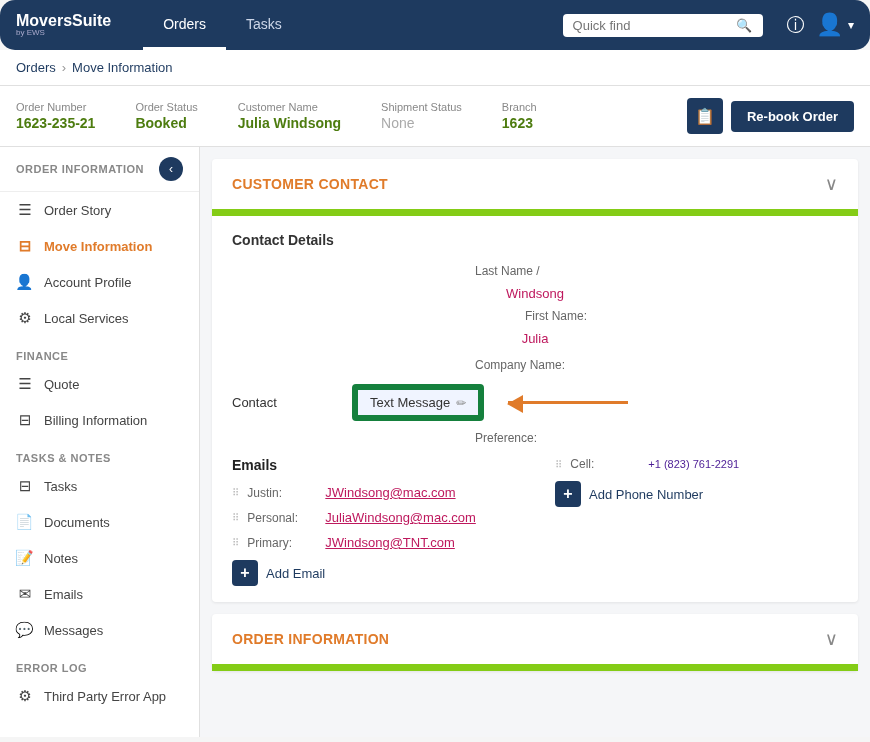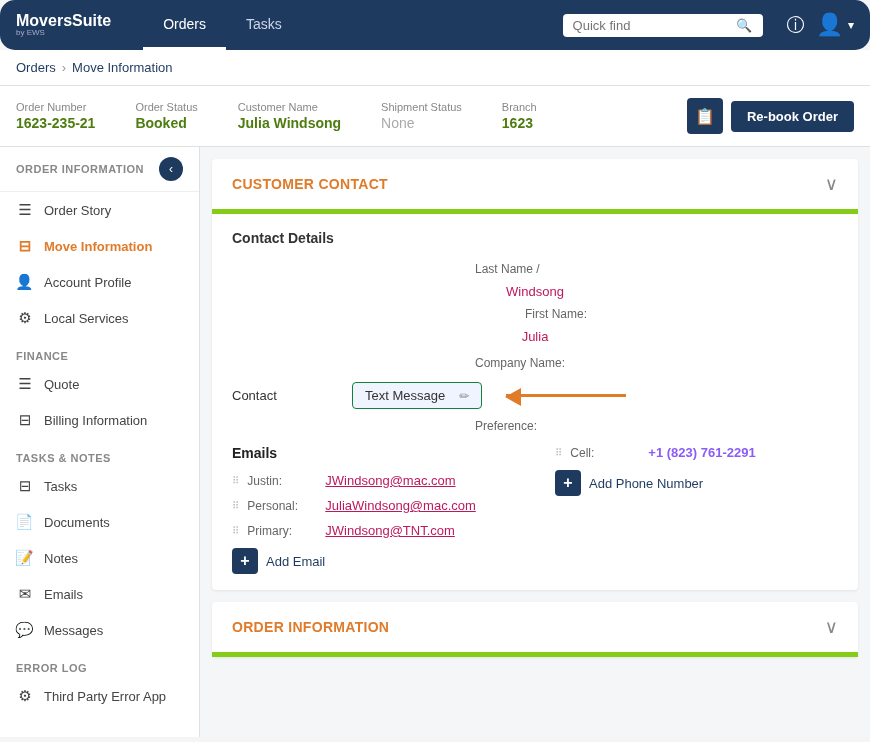--- a/index.html
+++ b/index.html
@@ -220,21 +220,21 @@
       background: white;
       margin: 12px;
       border-radius: 4px;
       box-shadow: 0 1px 3px rgba(0,0,0,0.08);
     }
     .section-header {
       display: flex;
       align-items: center;
       justify-content: space-between;
       padding: 14px 20px;
-      border-bottom: 5px solid #84cc16;
+      border-bottom: 7px solid #84cc16;
     }
     .section-title {
       font-size: 14px;
       font-weight: 700;
       color: #e07b2a;
       letter-spacing: 0.3px;
     }
     .section-collapse {
       color: #888;
       font-size: 18px;
@@ -289,28 +289,28 @@
       font-weight: 500;
       width: 120px;
     }
     .contact-input-area {
       display: flex;
       align-items: center;
       gap: 8px;
     }
     .contact-pill {
       background: #f0f4ff;
-      border: 1px solid #15803d;
+      border: 6px solid #15803d;
       border-radius: 4px;
       padding: 5px 12px;
       font-size: 13px;
       color: #333;
       display: flex;
       align-items: center;
-      gap: 14px;
+      gap: 6px;
     }
     .contact-pill .edit-icon {
       color: #888;
       font-size: 12px;
       cursor: pointer;
     }
 
     
     .two-col {
       display: flex;
@@ -341,23 +341,23 @@
       width: 70px;
       flex-shrink: 0;
     }
     .field-value-link {
       color: #be185d;
       font-size: 13px;
       text-decoration: underline;
       cursor: pointer;
     }
     .field-value-blue {
-      color: #8b5cf6;
-      font-size: 13px;
-      font-weight: 700;
+      color: #4c1d95;
+      font-size: 11px;
+      font-weight: 400;
     }
     .add-btn {
       display: flex;
       align-items: center;
       gap: 8px;
       margin-top: 10px;
       cursor: pointer;
       color: #1e3a5f;
       font-size: 13px;
       font-weight: 500;

